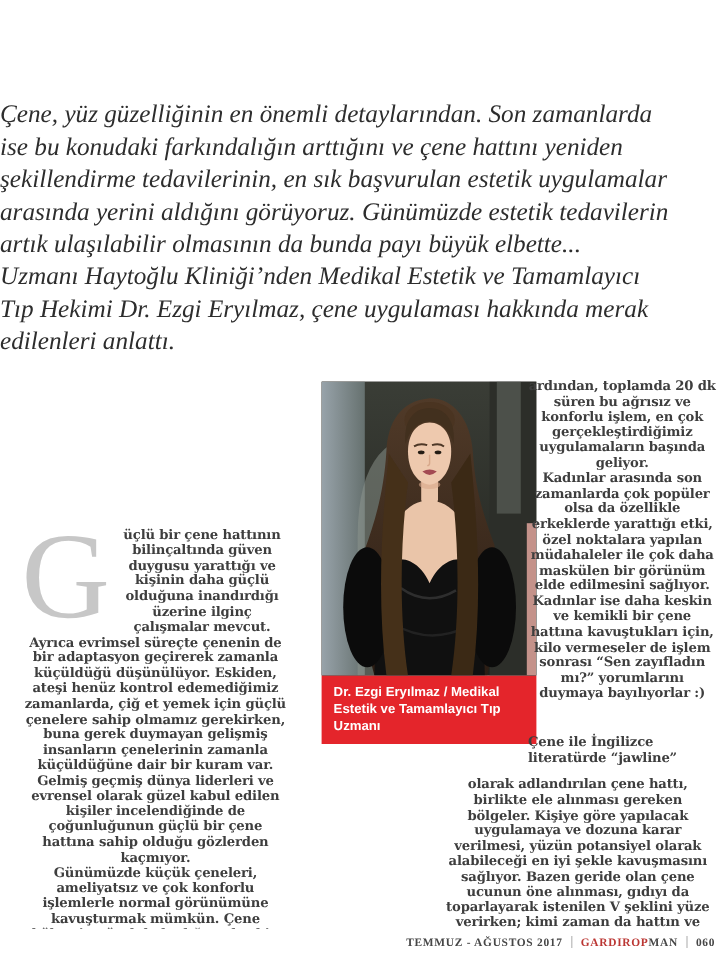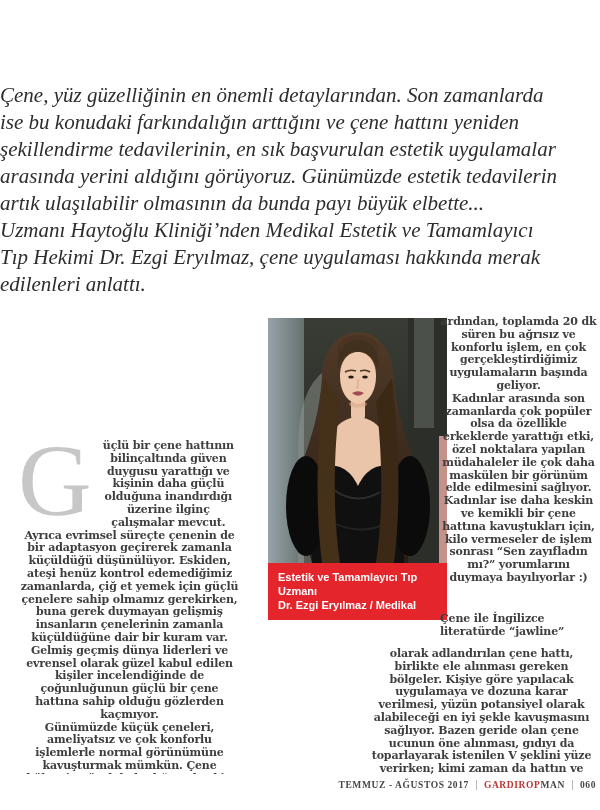--- a/index.html
+++ b/index.html
@@ -101,22 +101,22 @@
         <path d="M90,22 C76,22 68,34 70,52 C74,38 82,33 90,33 C98,33 106,38 110,52 C112,34 104,22 90,22 Z" fill="#42301e"></path>
         <path d="M77,54 q5,-3 11,-1" stroke="#4e3827" stroke-width="1.6" fill="none"></path>
         <path d="M92,53 q6,-2 10,1" stroke="#4e3827" stroke-width="1.6" fill="none"></path>
         <ellipse cx="83" cy="59" rx="2.8" ry="1.5" fill="#241c14"></ellipse>
         <ellipse cx="97" cy="59" rx="2.8" ry="1.5" fill="#241c14"></ellipse>
         <path d="M90,61 l0,7 q0,2 -2,2" stroke="#d8a88b" stroke-width="1.2" fill="none"></path>
         <path d="M84,75 q6,-3.5 12,0 q-6,5.5 -12,0 Z" fill="#a34a52"></path>
       </svg>
     </div>
     <figcaption class="caption">
+      <div>Dr. Ezgi Eryılmaz / Medikal</div>
       <div>Estetik ve Tamamlayıcı Tıp Uzmanı</div>
-      <div>Dr. Ezgi Eryılmaz / Medikal</div>
     </figcaption>
   </figure>
 
   <section class="col-right">
     <p class="body-text">ardından, toplamda 20 dk süren bu ağrısız ve konforlu işlem, en çok gerçekleştirdiğimiz uygulamaların başında geliyor.</p>
     <p class="body-text para-gap">Kadınlar arasında son zamanlarda çok popüler olsa da özellikle erkeklerde yarattığı etki, özel noktalara yapılan müdahaleler ile çok daha maskülen bir görünüm elde edilmesini sağlıyor. Kadınlar ise daha keskin ve kemikli bir çene hattına kavuştukları için, kilo vermeseler de işlem sonrası “Sen zayıfladın mı?” yorumlarını duymaya bayılıyorlar :)</p>
     <div class="body-text jawline-intro">
       <div>Çene ile İngilizce</div>
       <div>literatürde “jawline”</div>
     </div>

